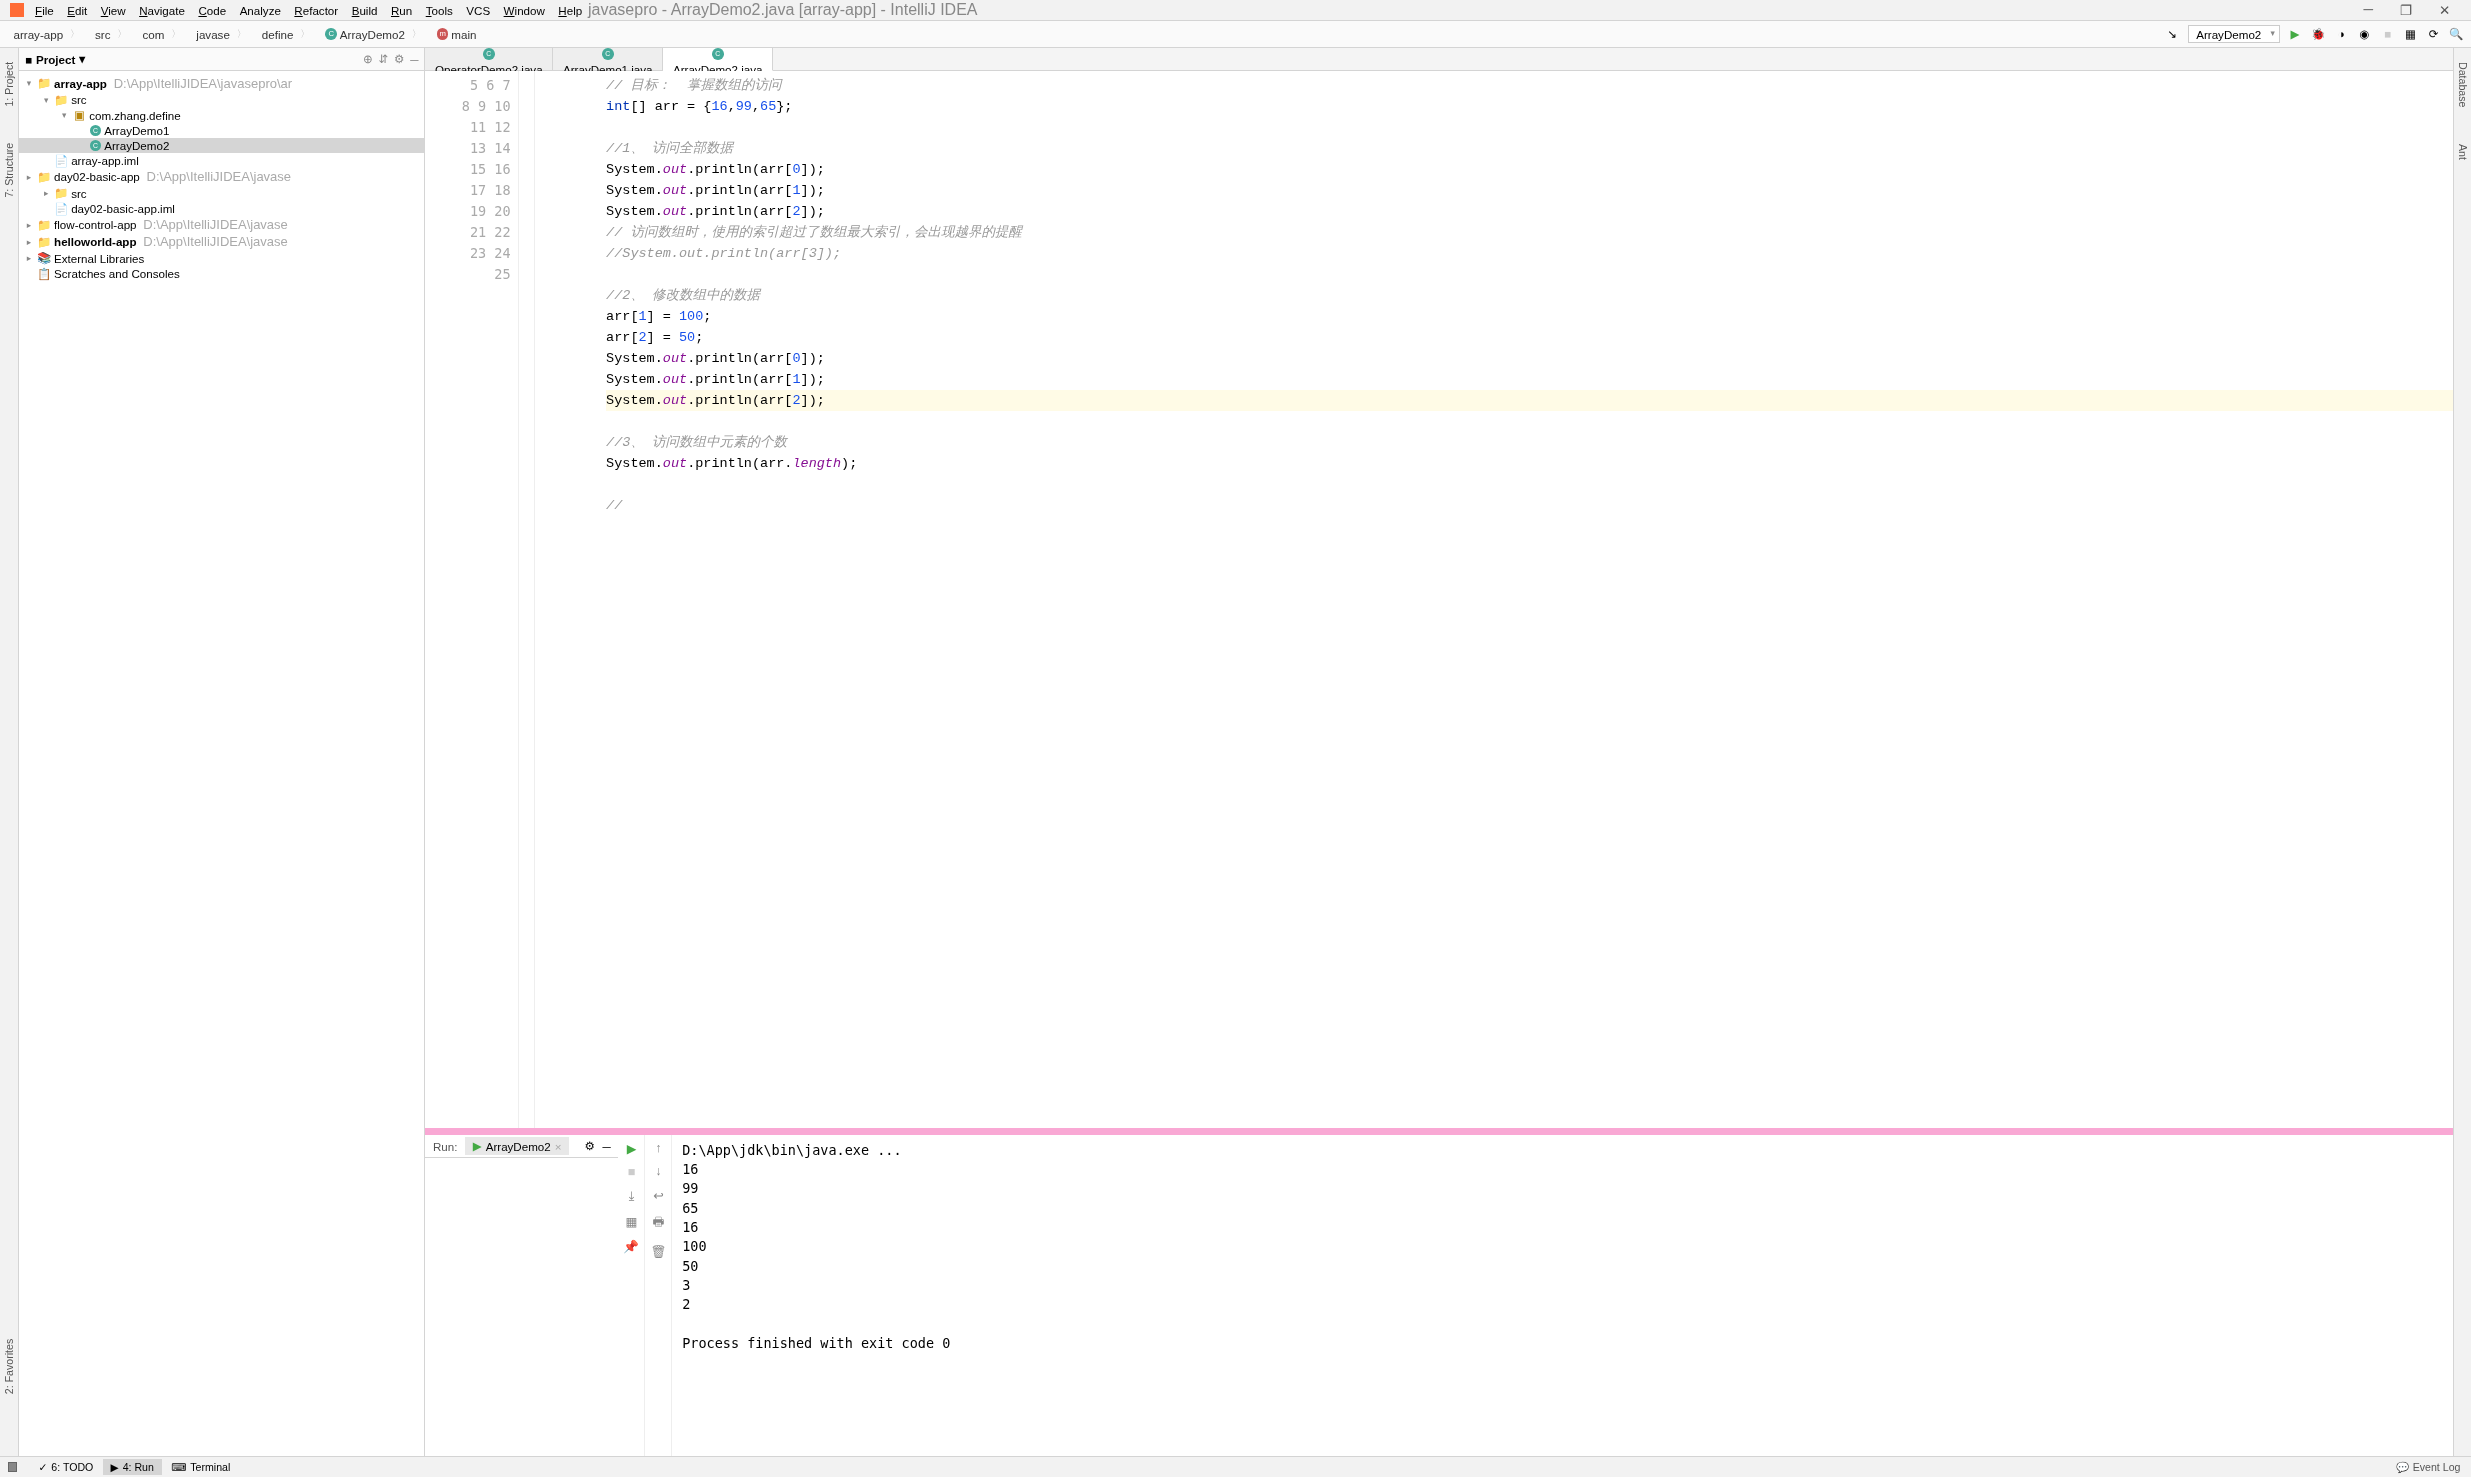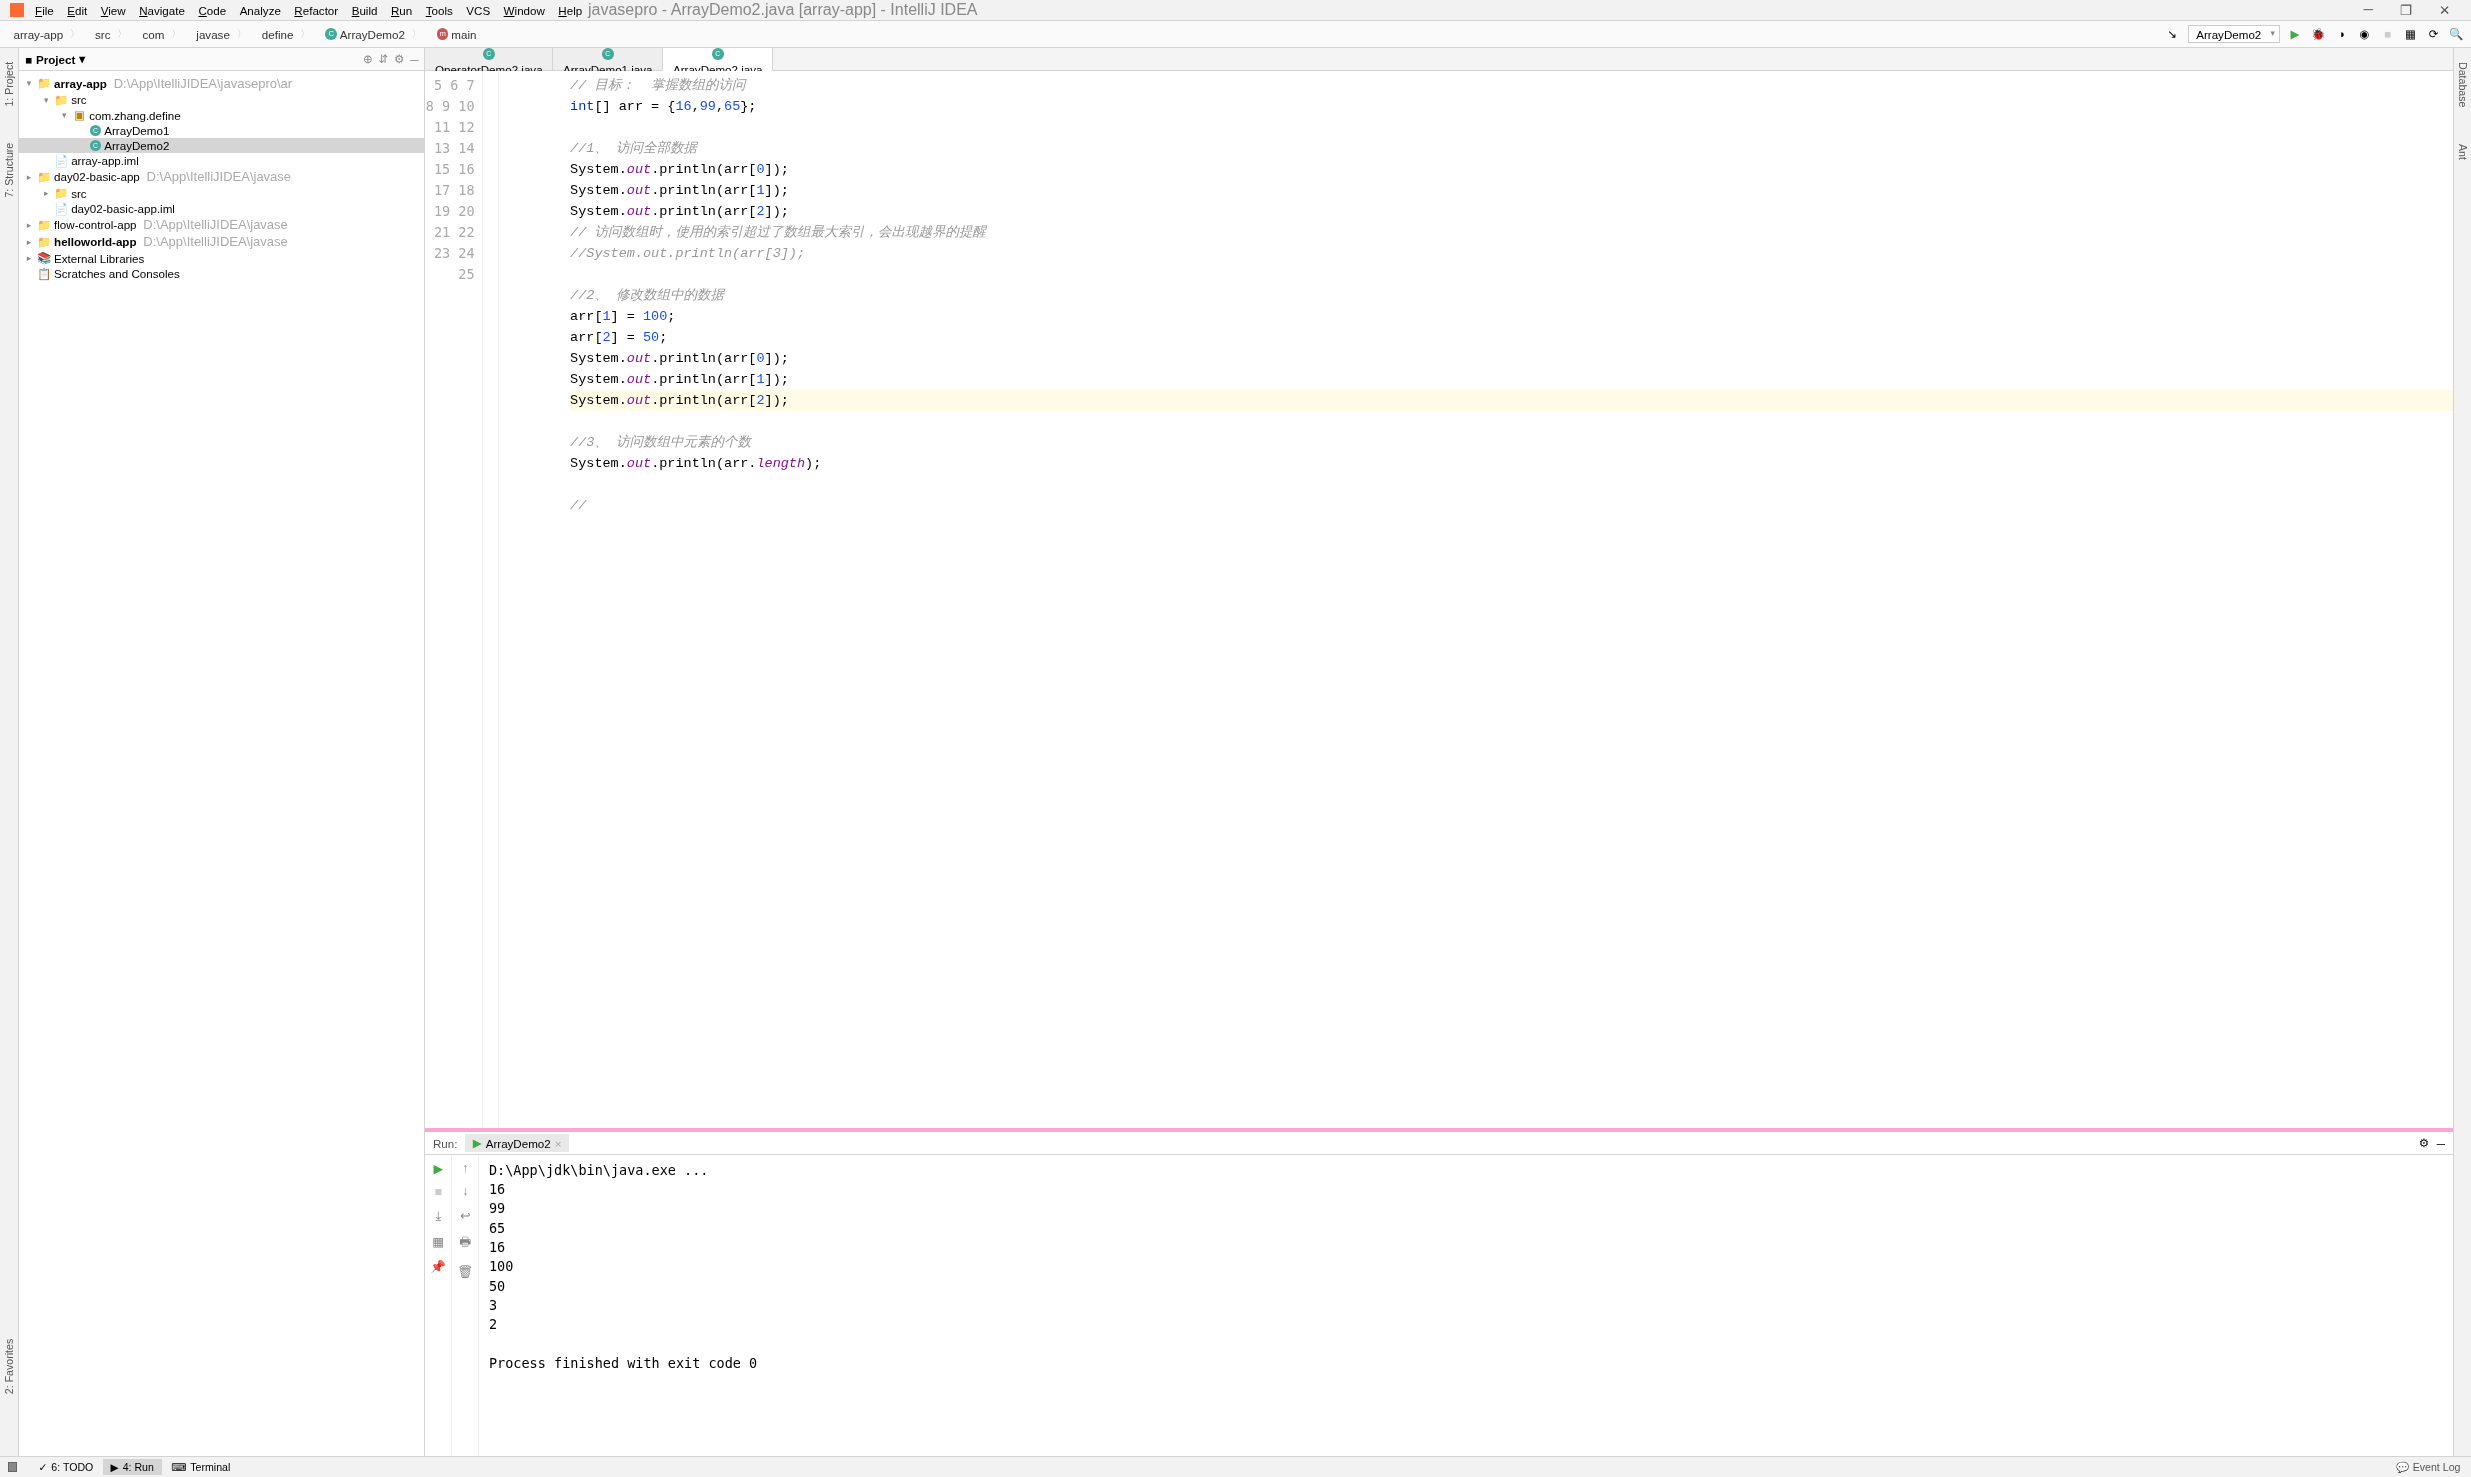--- a/index.html
+++ b/index.html
@@ -43,28 +43,28 @@
 .pkg-icon { color: #b8860b; }
 .file-icon { color: #888; }
 .class-file-icon { display:inline-block; width:11.6px; height:11.6px; border-radius:50%; background:#4a9; color:#fff; font-size:6.8px; text-align:center; line-height:11.6px; }
 .tree-item .path-hint { color: #aaa; font-size: 13px; margin-left: 3.9px; }
 .editor-area { flex: 1; display: flex; flex-direction: column; }
 .tabs { display: flex; height: 23px; border-bottom: 1px solid #d4d4d4; background: #f4f4f4; }
 .tab { display: flex; align-items: center; padding: 0 9.7px; gap: 3.9px; border-right: 1px solid #d4d4d4; background: #eee; cursor: pointer; flex-direction: column; }
 .tab.active { background: #fff; border-bottom: 1.9px solid #fff; margin-bottom: -1px; }
 .tab .close { color: #aaa; font-size: 9.7px; margin-left: 3.9px; }
 .code-area { flex: 1; display: flex; overflow: hidden; background: #fff; }
-.gutter { width: 58px; background: #fff; border-right: 1px solid #eee; text-align: right; padding: 3.9px 7.7px 3.9px 0; color: #aaa; font-family: "Consolas", monospace; font-size: 13.5px; line-height: 21px; }
+.gutter { width: 58px; background: #fff; border-right: 1px solid #eee; text-align: right; padding: 3.9px 7.7px 3.9px 0; color: #aaa; font-family: "Consolas", monospace; font-size: 13.5px; line-height: 21px; margin-left: 36px; }
 .fold-gutter { width: 15.4px; border-right: 1px solid #eee; }
 .code { flex: 1; padding: 3.9px 0 3.9px 39px; font-family: "Consolas", "Courier New", monospace; font-size: 13.5px; line-height: 21px; white-space: pre; overflow: auto; }
 .code .cm { color: #999; font-style: italic; }
 .code .kw { color: #0033b3; }
 .code .num { color: #1750eb; }
 .code .fld { color: #871094; font-style: italic; }
-.run-panel { border-top: 4px solid #f9a8d4; display: flex; flex-direction: column; background: #fff; height: 328px; }
+.run-panel { border-top: 7px solid #f9a8d4; display: flex; background: #fff; height: 328px; }
 .run-header { display: flex; align-items: center; height: 23px; border-bottom: 1px solid #d4d4d4; padding: 0 7.7px; gap: 7.7px; }
 .run-header .lbl { color: #555; }
 .run-tab { padding: 1.9px 7.7px; background: #e8e8e8; display:flex; align-items:center; gap:3.9px; }
 .run-header .spacer { flex: 1; }
 .run-body { flex: 1; display: flex; }
 .run-toolbar { width: 27px; border-right: 1px solid #eee; display: flex; flex-direction: column; align-items: center; padding: 5.8px 0; gap: 9.7px; }
 .run-toolbar2 { width: 27px; border-right: 1px solid #eee; display: flex; flex-direction: column; align-items: center; padding: 5.8px 0; gap: 9.7px; }
 .run-toolbar span, .run-toolbar2 span { cursor: pointer; color: #888; font-size: 12.6px; }
 .console { flex: 1; padding: 5.8px 9.7px; font-family: "Consolas", monospace; font-size: 13.5px; line-height: 19.3px; white-space: pre; }
 .statusbar { height: 21px; border-top: 1px solid #d4d4d4; background: #f2f2f2; display: flex; align-items: center; padding: 0 7.7px; gap: 13.5px; font-size: 10.6px; }

